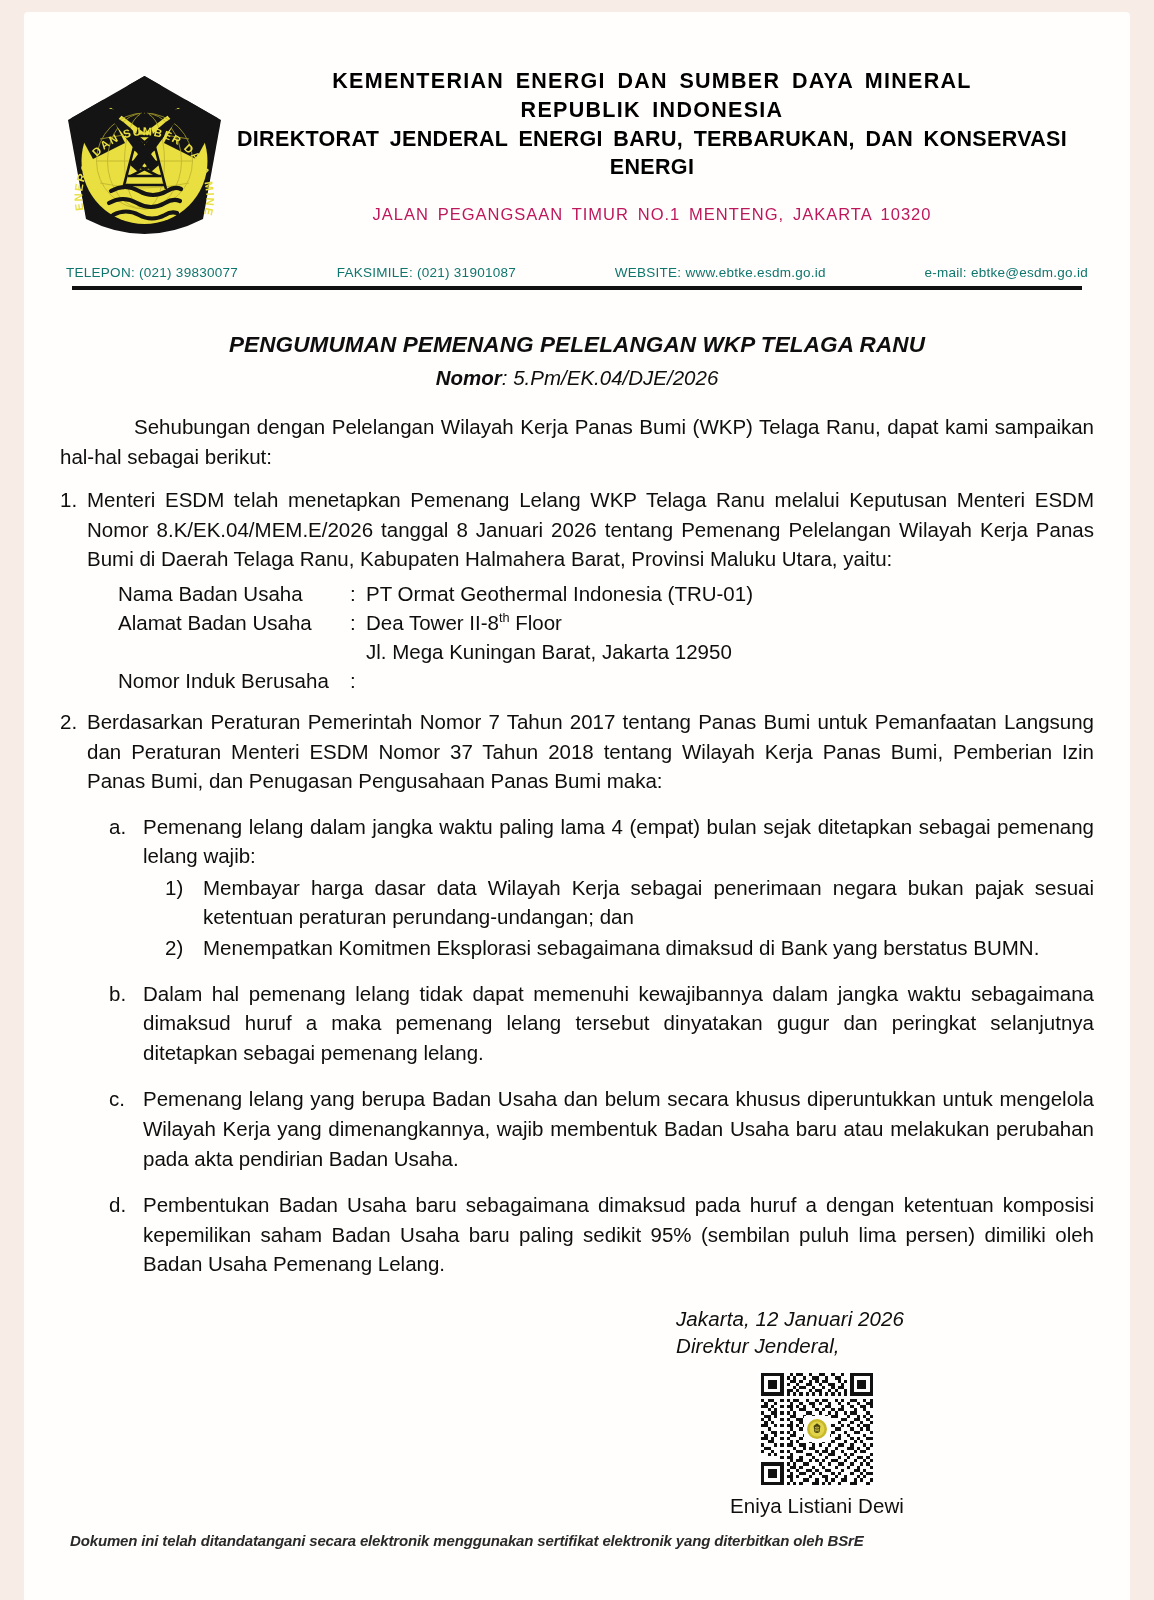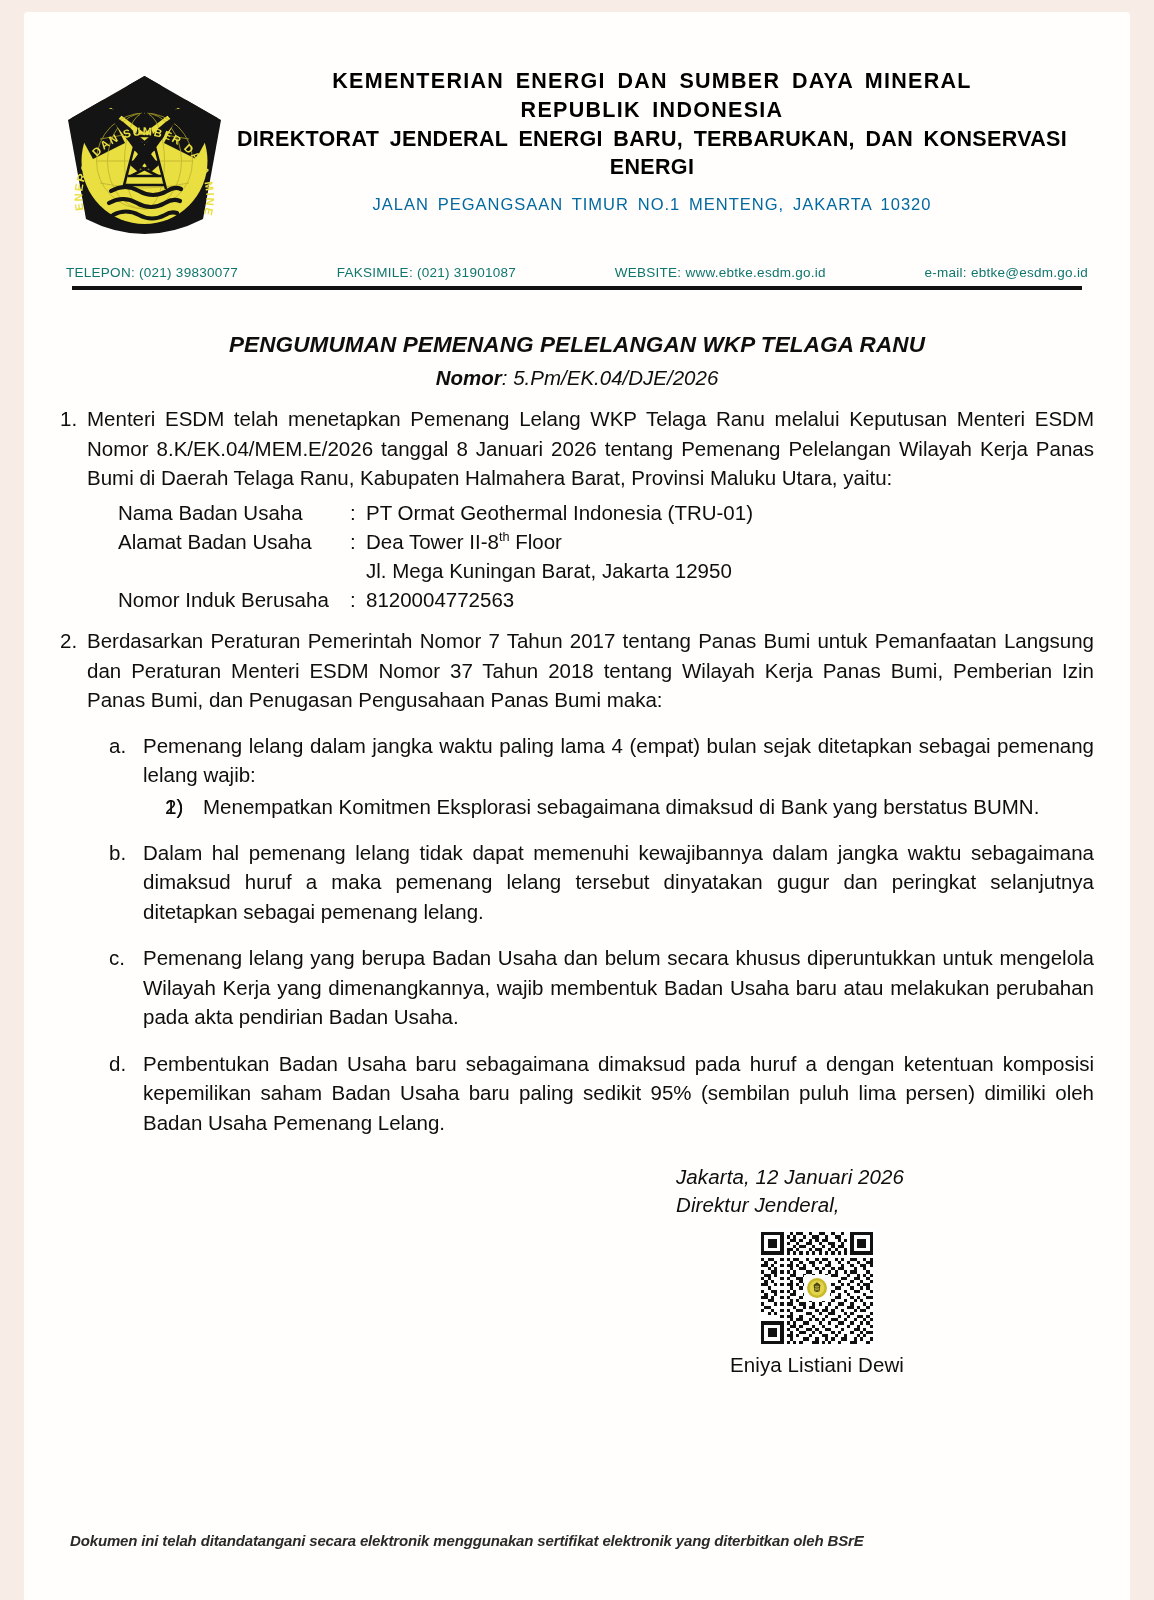--- a/index.html
+++ b/index.html
@@ -65,23 +65,23 @@
     color: #000000;
     letter-spacing: 0.06em;
     word-spacing: 0.20em;
     line-height: 1.34;
   }
   .lh-line1 { font-size: 21.5px; }
   .lh-line2 { font-size: 21.5px; }
   .lh-line3 { font-size: 21.5px; letter-spacing: 0.015em; }
 
   .lh-address {
-    margin-top: 13px;
+    margin-top: 23px;
     font-size: 16.5px;
-    color: #0369a1;
+    color: #be185d;
     letter-spacing: 0.06em;
     word-spacing: 0.20em;
   }
 
   .lh-contacts {
     display: flex;
     justify-content: space-between;
     align-items: baseline;
     margin: 20px 0 0 0;
     padding: 0 12px 0 12px;
@@ -372,20 +372,21 @@
 
     <div class="doc-body">
 
       <div class="title-block">
         <div class="doc-title">PENGUMUMAN PEMENANG PELELANGAN WKP TELAGA RANU</div>
         <div class="doc-number">
           <b>Nomor</b><span>: </span><span>5.Pm/EK.04/DJE/2026</span>
         </div>
       </div>
 
+      <p class="para indent">Sehubungan dengan Pelelangan Wilayah Kerja Panas Bumi (WKP) Telaga Ranu, dapat kami sampaikan hal-hal sebagai berikut:</p>
 
       <ol class="lvl1">
 
         <li>
           <span class="mk">1.</span>
           <span>Menteri ESDM telah menetapkan Pemenang Lelang WKP Telaga Ranu melalui Keputusan Menteri ESDM Nomor 8.K/EK.04/MEM.E/2026 tanggal 8 Januari 2026 tentang Pemenang Pelelangan Wilayah Kerja Panas Bumi di Daerah Telaga Ranu, Kabupaten Halmahera Barat, Provinsi Maluku Utara, yaitu:</span>
 
           <div class="biz-table">
             <div class="biz-row">
               <span class="biz-label">Nama Badan Usaha</span>
@@ -398,38 +399,38 @@
               <span class="biz-value"><span>Dea Tower II-8</span><sup class="ord">th</sup><span> Floor</span></span>
             </div>
             <div class="biz-row cont">
               <span class="biz-label">&nbsp;</span>
               <span class="biz-colon">&nbsp;</span>
               <span class="biz-value">Jl. Mega Kuningan Barat, Jakarta 12950</span>
             </div>
             <div class="biz-row">
               <span class="biz-label">Nomor Induk Berusaha</span>
               <span class="biz-colon">:</span>
-              <span class="biz-value">8120004772563</span>
             </div>
           </div>
         </li>
 
         <li>
           <span class="mk">2.</span>
           <span>Berdasarkan Peraturan Pemerintah Nomor 7 Tahun 2017 tentang Panas Bumi untuk Pemanfaatan Langsung dan Peraturan Menteri ESDM Nomor 37 Tahun 2018 tentang Wilayah Kerja Panas Bumi, Pemberian Izin Panas Bumi, dan Penugasan Pengusahaan Panas Bumi maka:</span>
 
           <ol class="lvl2">
 
             <li>
               <span class="mk">a.</span>
               <span>Pemenang lelang dalam jangka waktu paling lama 4 (empat) bulan sejak ditetapkan sebagai pemenang lelang wajib:</span>
 
               <ol class="lvl3">
                 <li>
                   <span class="mk">1)</span>
+                  <span>Membayar harga dasar data Wilayah Kerja sebagai penerimaan negara bukan pajak sesuai ketentuan peraturan perundang-undangan; dan</span>
                 </li>
                 <li>
                   <span class="mk">2)</span>
                   <span>Menempatkan Komitmen Eksplorasi sebagaimana dimaksud di Bank yang berstatus BUMN.</span>
                 </li>
               </ol>
             </li>
 
             <li>
               <span class="mk">b.</span>

